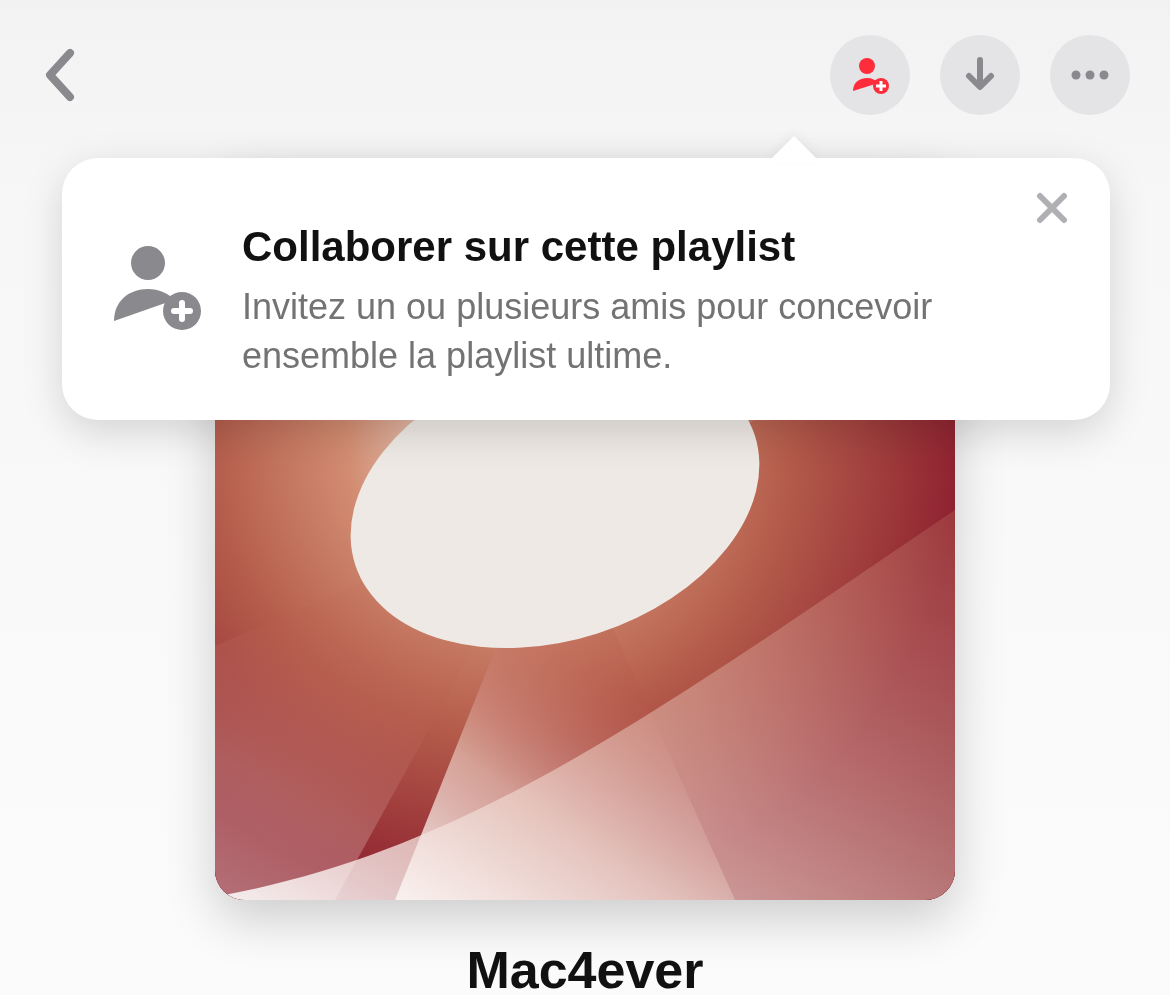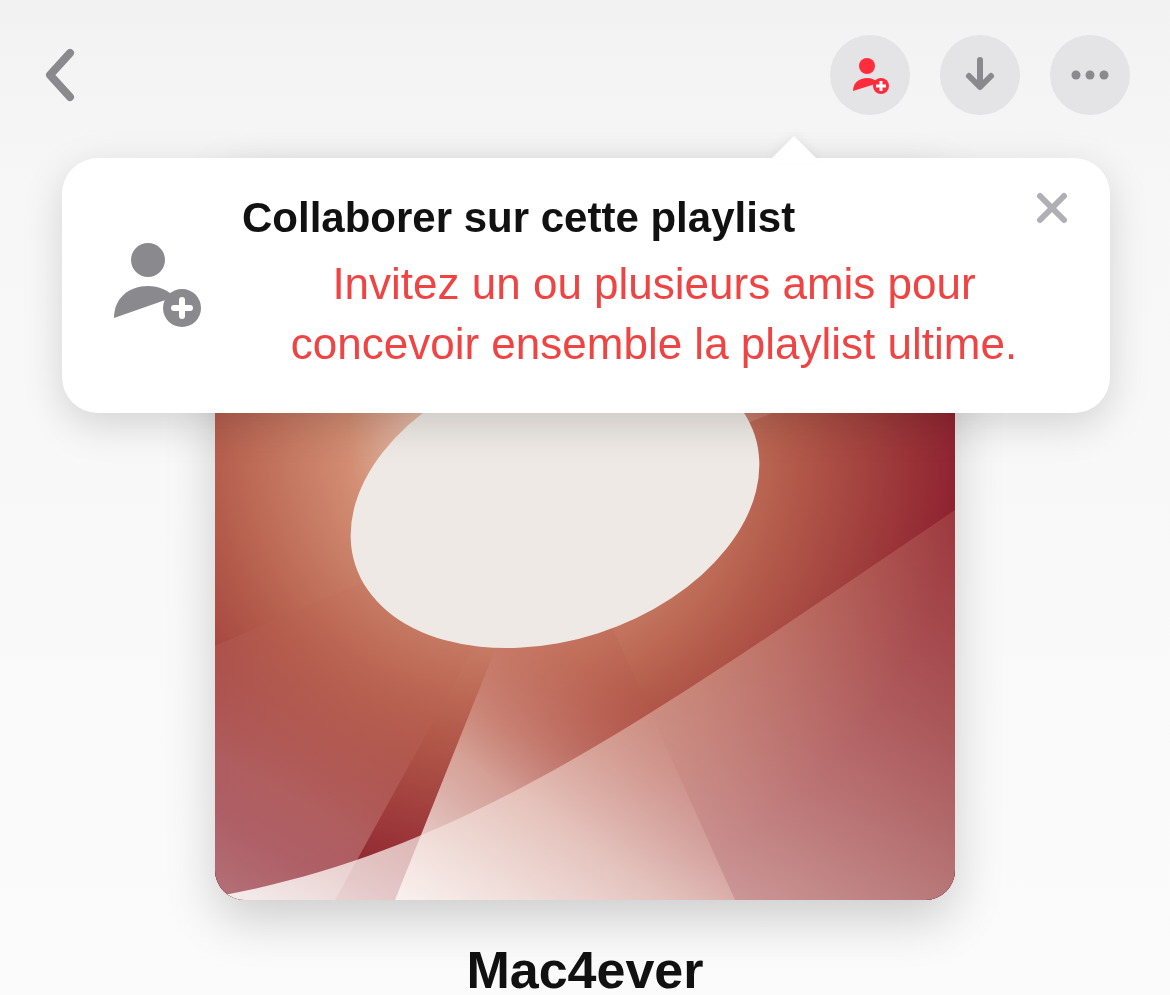--- a/index.html
+++ b/index.html
@@ -51,23 +51,23 @@
   }
   .popover::before {
     content:""; position:absolute; top:-22px; right:290px;
     width:0;height:0;
     border-left:26px solid transparent;
     border-right:26px solid transparent;
     border-bottom:26px solid #fff;
     filter: drop-shadow(0 -4px 4px rgba(0,0,0,0.04));
   }
   .popover-icon { flex:0 0 auto; color:#8a8a8e; }
-  .popover-text { flex:1 1 auto; }
+  .popover-text { flex:1 1 auto;margin-top:29px; }
   .popover-title { font-size:42px; font-weight:700; color:#111; line-height:1.15; margin-bottom:12px;}
-  .popover-sub { font-size:44px; color:#ef4444; line-height:1.35;text-align:center; }
+  .popover-sub { font-size:36px; color:#737373; line-height:1.35; }
   .popover-close {
     position:absolute; top:28px; right:36px;
     width:44px;height:44px; display:flex;align-items:center;justify-content:center;
     color:#b0b0b4; cursor:pointer;
   }
 </style>
 </head>
 <body>
 
 <div class="header">

